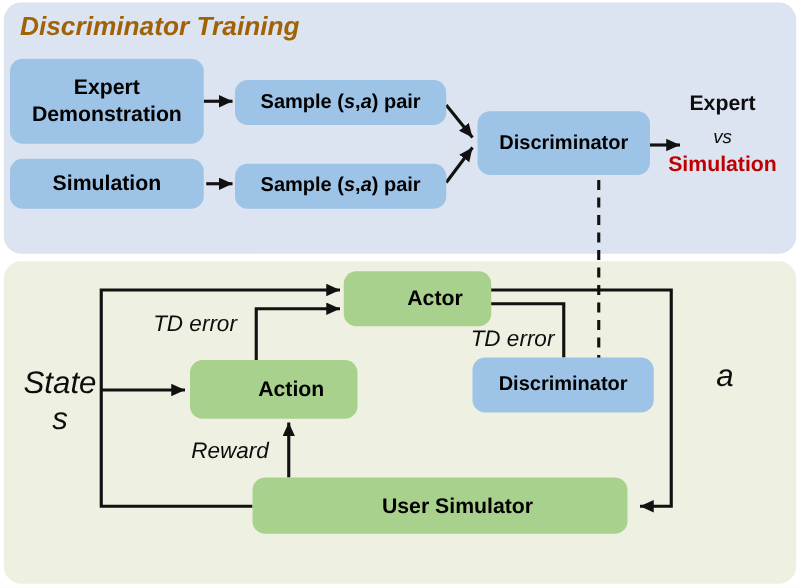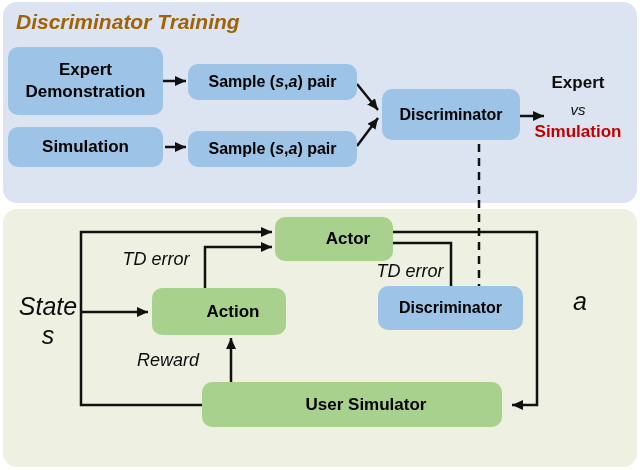--- a/index.html
+++ b/index.html
@@ -112,16 +112,16 @@
   </div>
 
   <div class="lbl" style="left:546px;top:287px;width:68px;">
     <div>a</div>
   </div>
 
   <div class="lbl lbl-sm" style="left:108px;top:249px;width:96px;">TD error</div>
 
   <div class="lbl lbl-sm" style="left:366px;top:261px;width:88px;">TD error</div>
 
-  <div class="lbl lbl-sm" style="left:128px;top:350px;width:80px;font-style:italic;">Reward</div>
+  <div class="lbl lbl-sm" style="left:144px;top:350px;width:80px;font-style:italic;">Reward</div>
 
 
 </div>
 
 </body></html>

